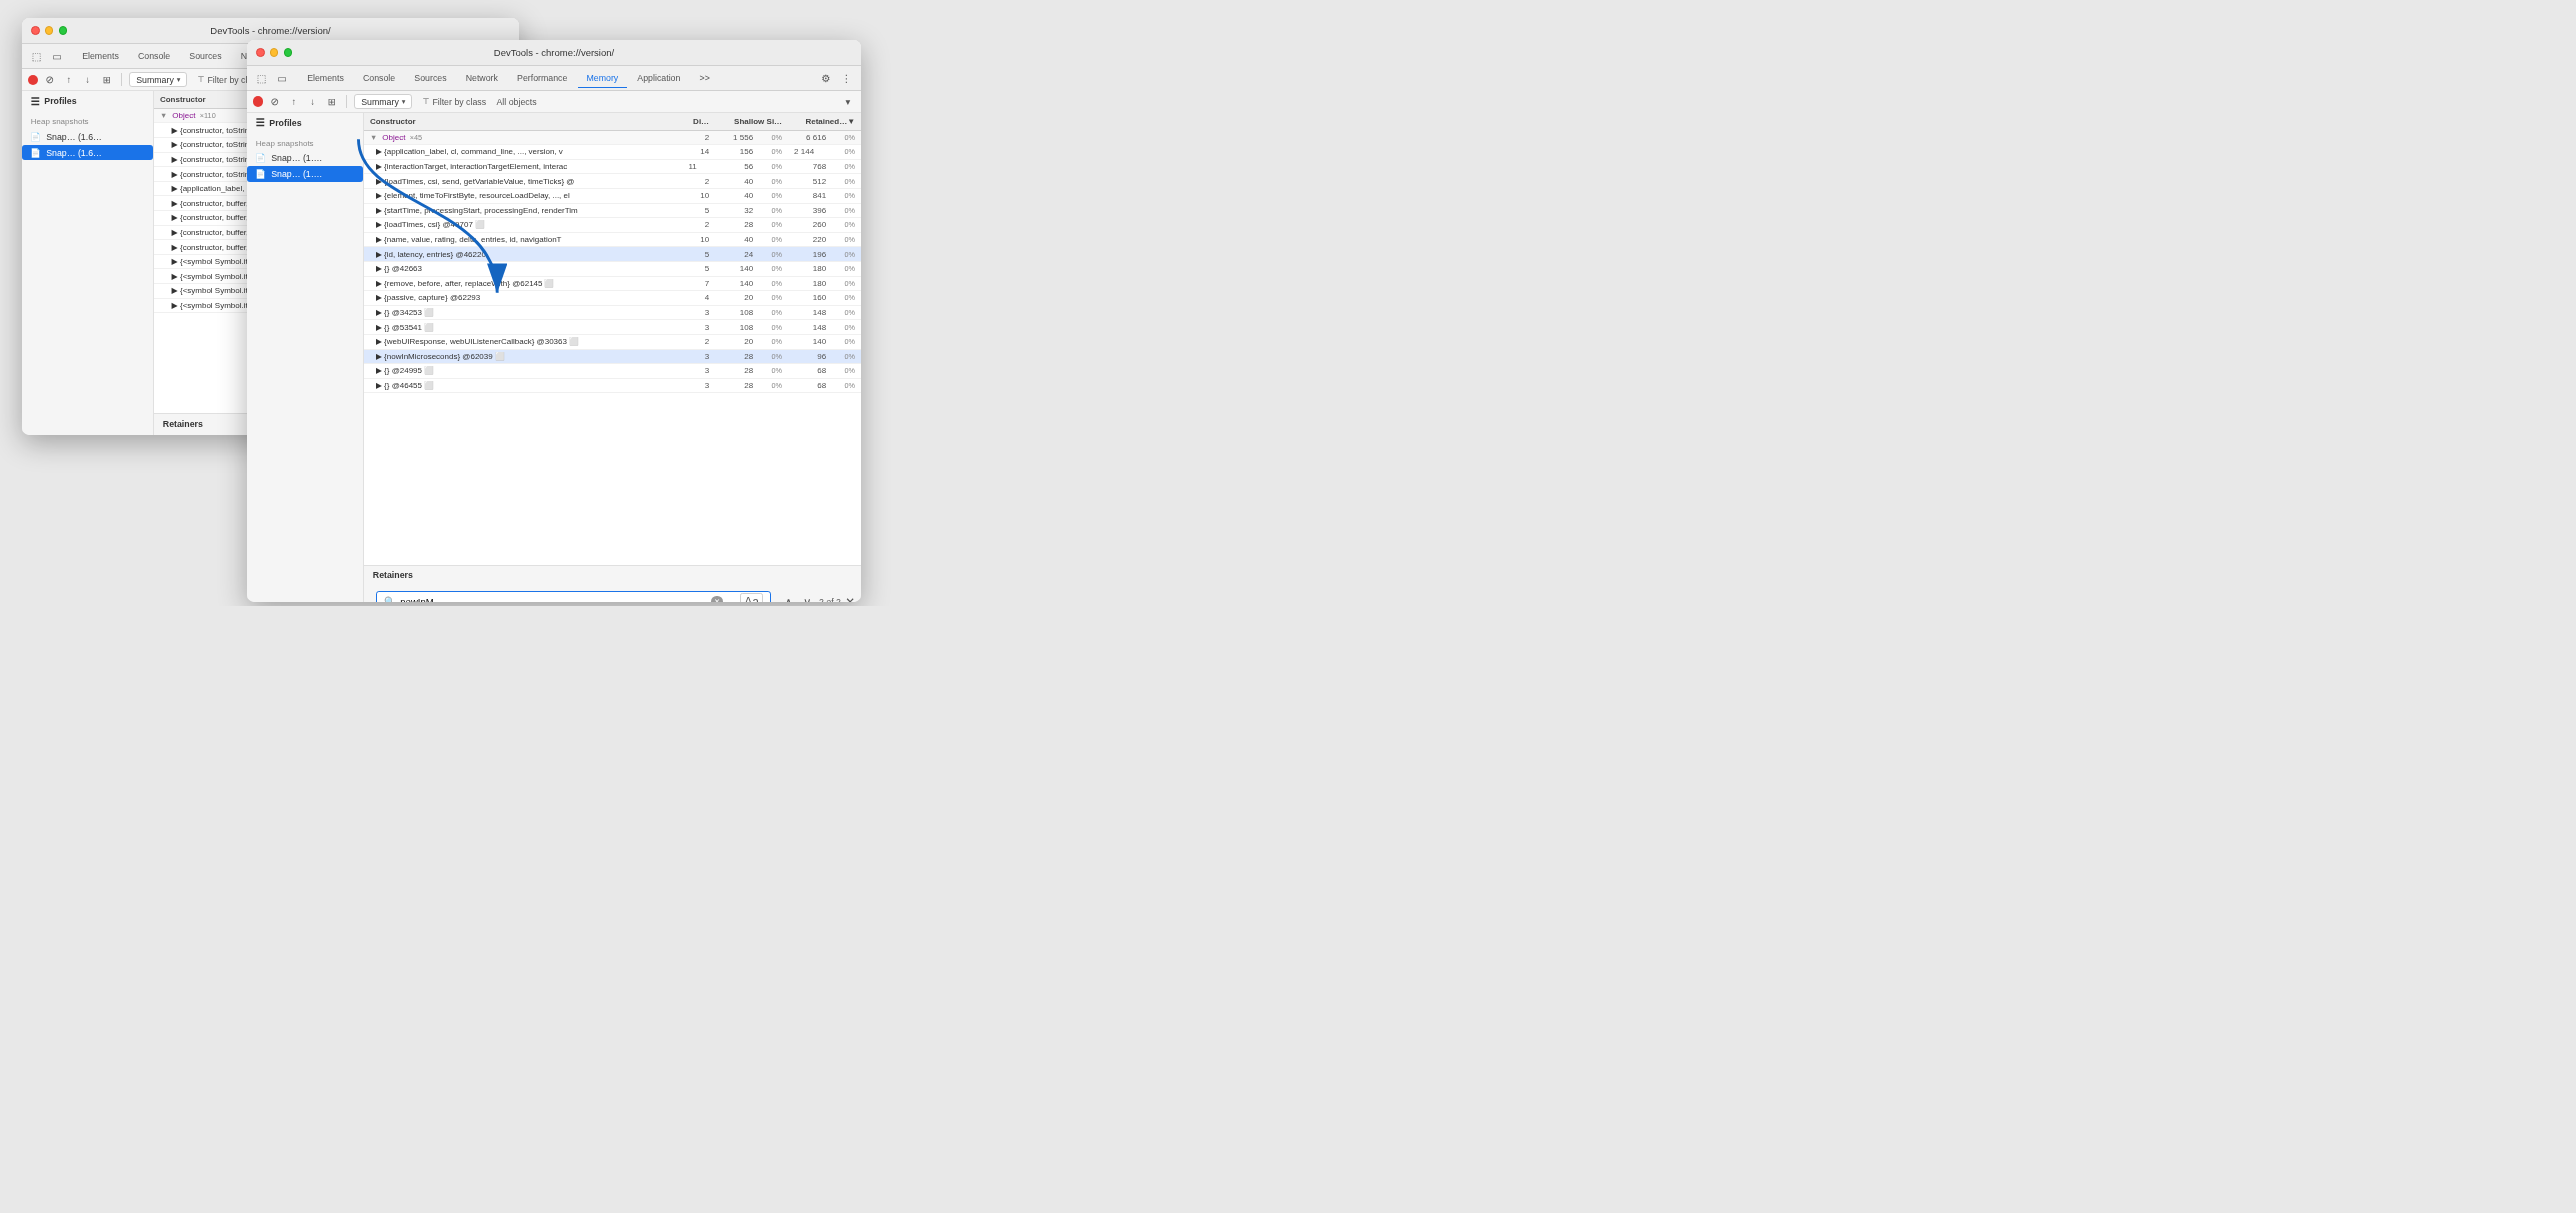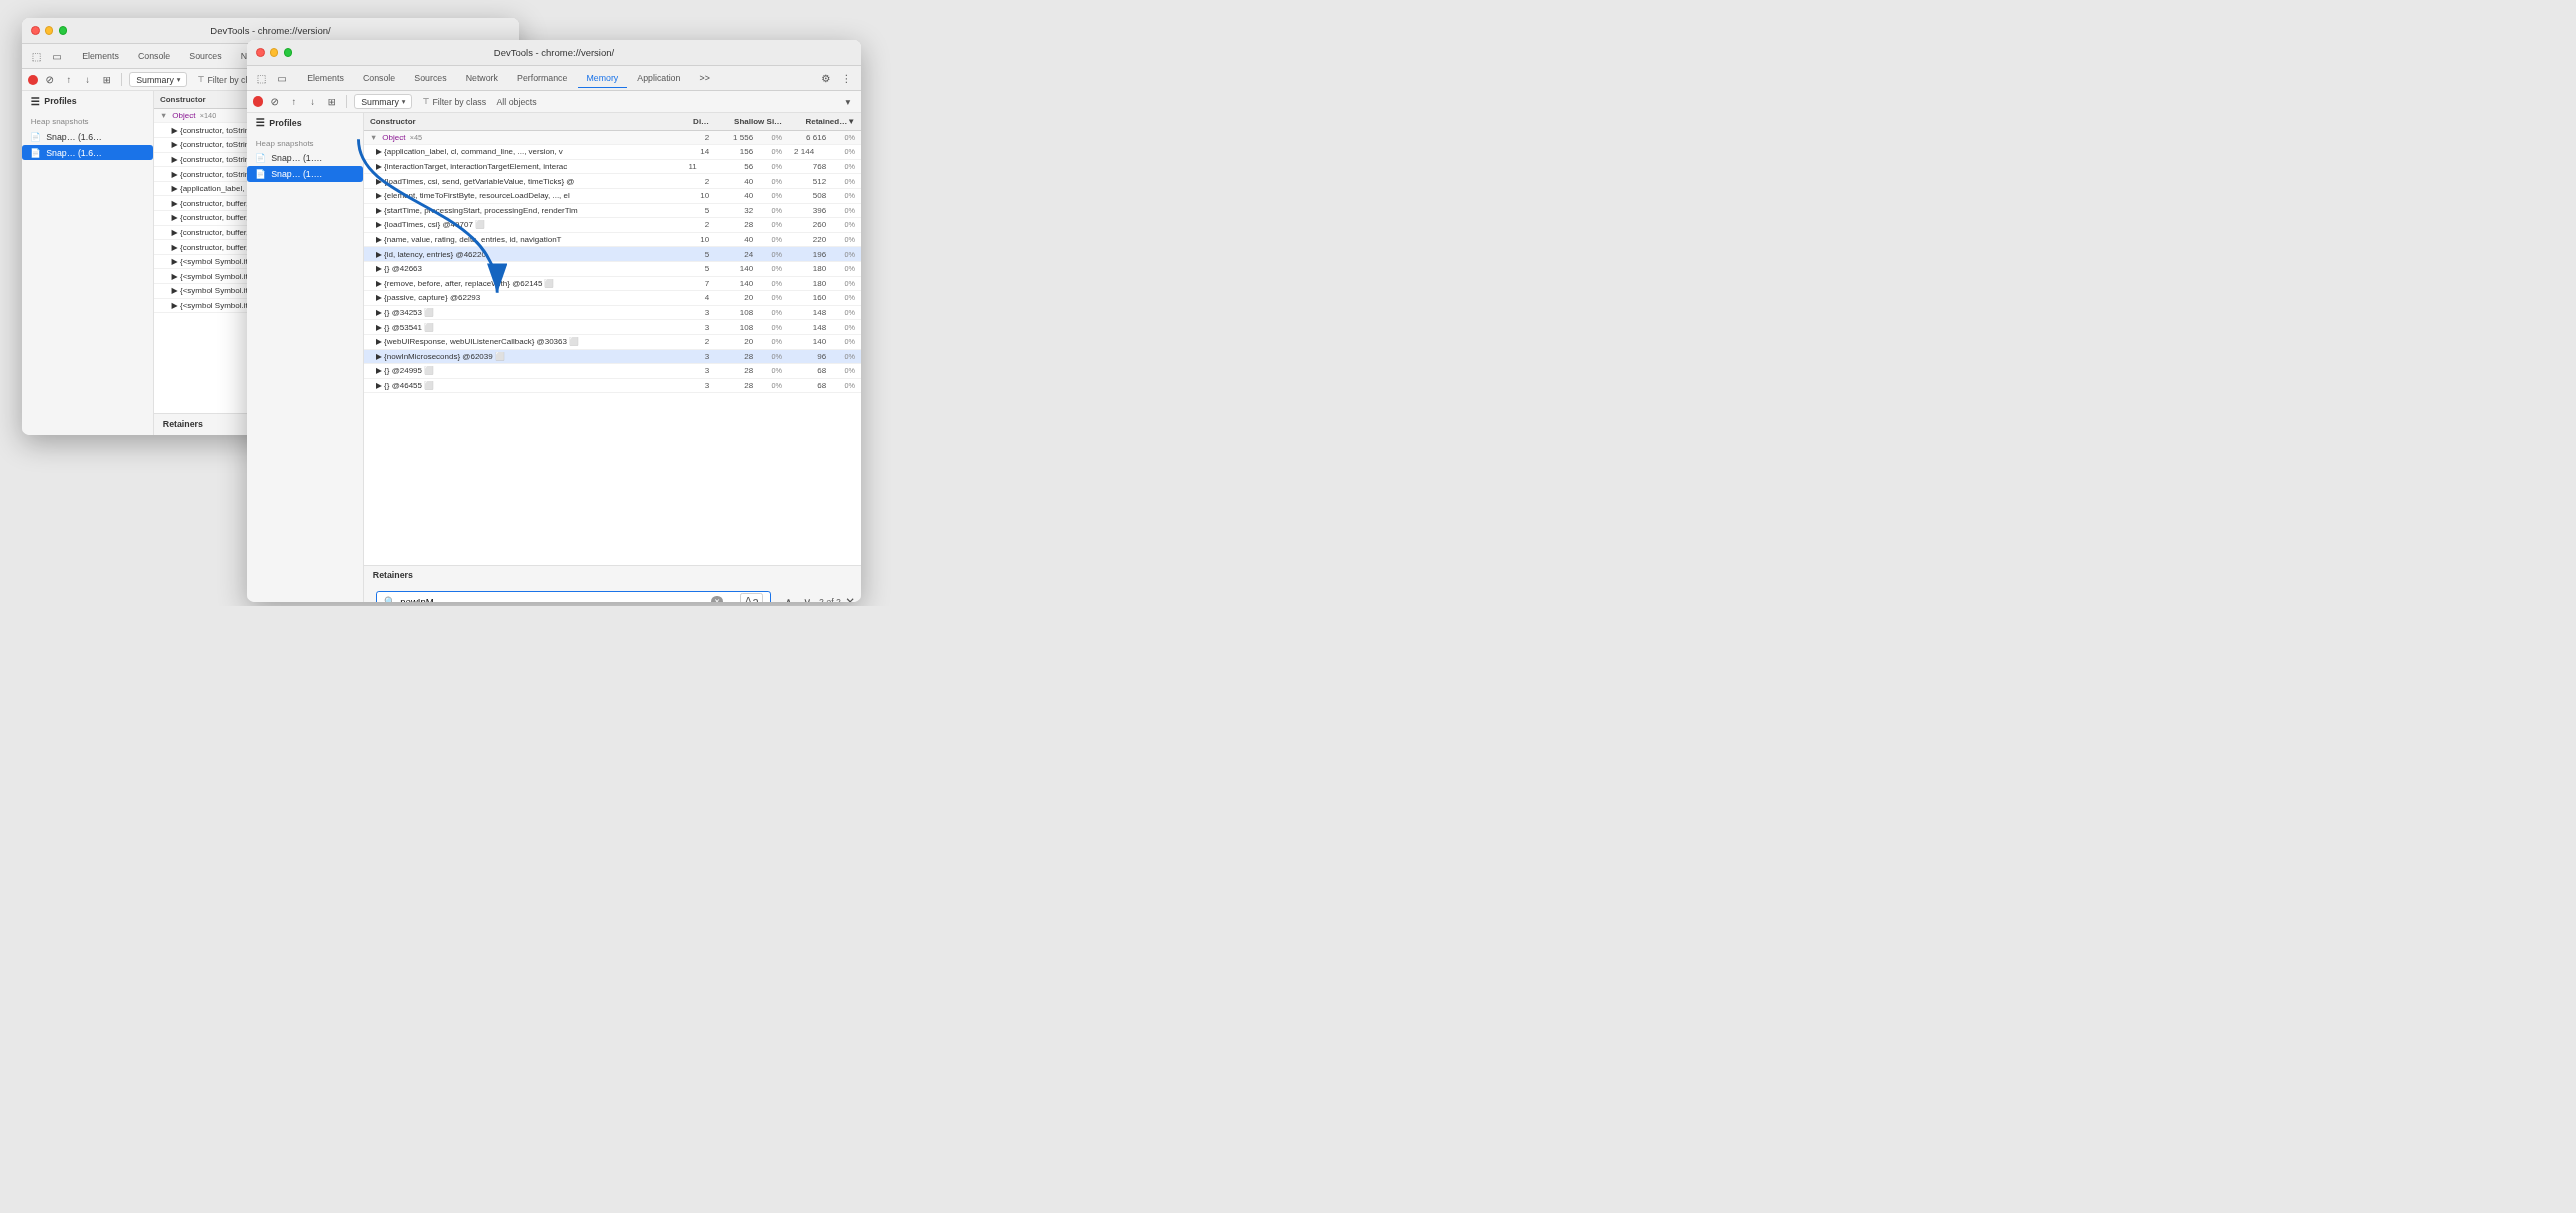--- a/index.html
+++ b/index.html
@@ -438,21 +438,21 @@
         <div class="col-shallow">Shallow Si…</div>
         <div class="col-retained">Retained…</div>
       </div>
 
       <div class="table-body">
 
         <div class="table-row" style="background:#f8f8f8;">
           <div class="row-constructor">
             <span class="expand-icon">▼</span>
             <span class="obj-label">Object</span>
-            <span class="num-badge">×140</span>
+            <span class="num-badge">×110</span>
           </div>
         </div>
         <div class="table-row">
           <div class="row-constructor" style="padding-left:11.7px;">▶ {constructor, toString, toDateString, ..., toLocaleT</div>
         </div>
         <div class="table-row">
           <div class="row-constructor" style="padding-left:11.7px;">▶ {constructor, toString, toDateString, ..., toLocaleT</div>
         </div>
         <div class="table-row">
           <div class="row-constructor" style="padding-left:11.7px;">▶ {constructor, toString, toDateString, ..., toLocaleT</div>
@@ -621,21 +621,21 @@
           <div style="width:44px;text-align:right;font-size:8px;color:#555;">40</div>
           <div style="width:29px;text-align:right;font-size:7.3px;color:#888;">0%</div>
           <div style="width:44px;text-align:right;font-size:8px;color:#555;">512</div>
           <div style="width:29px;text-align:right;font-size:7.3px;color:#888;">0%</div>
         </div>
         <div class="table-row" style="padding-left:11.7px;">
           <div class="row-constructor">▶ {element, timeToFirstByte, resourceLoadDelay, ..., el</div>
           <div style="width:33px;text-align:right;font-size:8px;color:#555;">10</div>
           <div style="width:44px;text-align:right;font-size:8px;color:#555;">40</div>
           <div style="width:29px;text-align:right;font-size:7.3px;color:#888;">0%</div>
-          <div style="width:44px;text-align:right;font-size:8px;color:#555;">508</div>
+          <div style="width:44px;text-align:right;font-size:8px;color:#555;">841</div>
           <div style="width:29px;text-align:right;font-size:7.3px;color:#888;">0%</div>
         </div>
         <div class="table-row" style="padding-left:11.7px;">
           <div class="row-constructor">▶ {startTime, processingStart, processingEnd, renderTim</div>
           <div style="width:33px;text-align:right;font-size:8px;color:#555;">5</div>
           <div style="width:44px;text-align:right;font-size:8px;color:#555;">32</div>
           <div style="width:29px;text-align:right;font-size:7.3px;color:#888;">0%</div>
           <div style="width:44px;text-align:right;font-size:8px;color:#555;">396</div>
           <div style="width:29px;text-align:right;font-size:7.3px;color:#888;">0%</div>
         </div>

